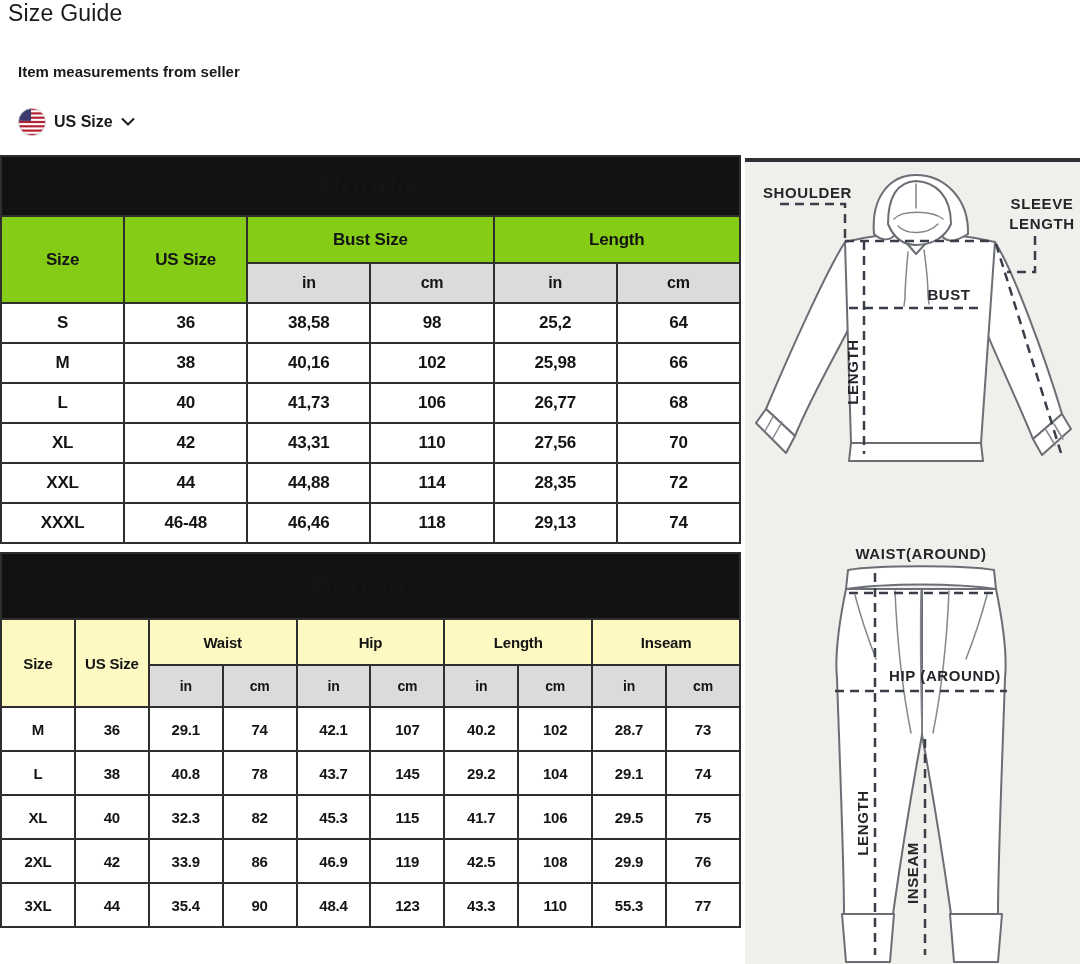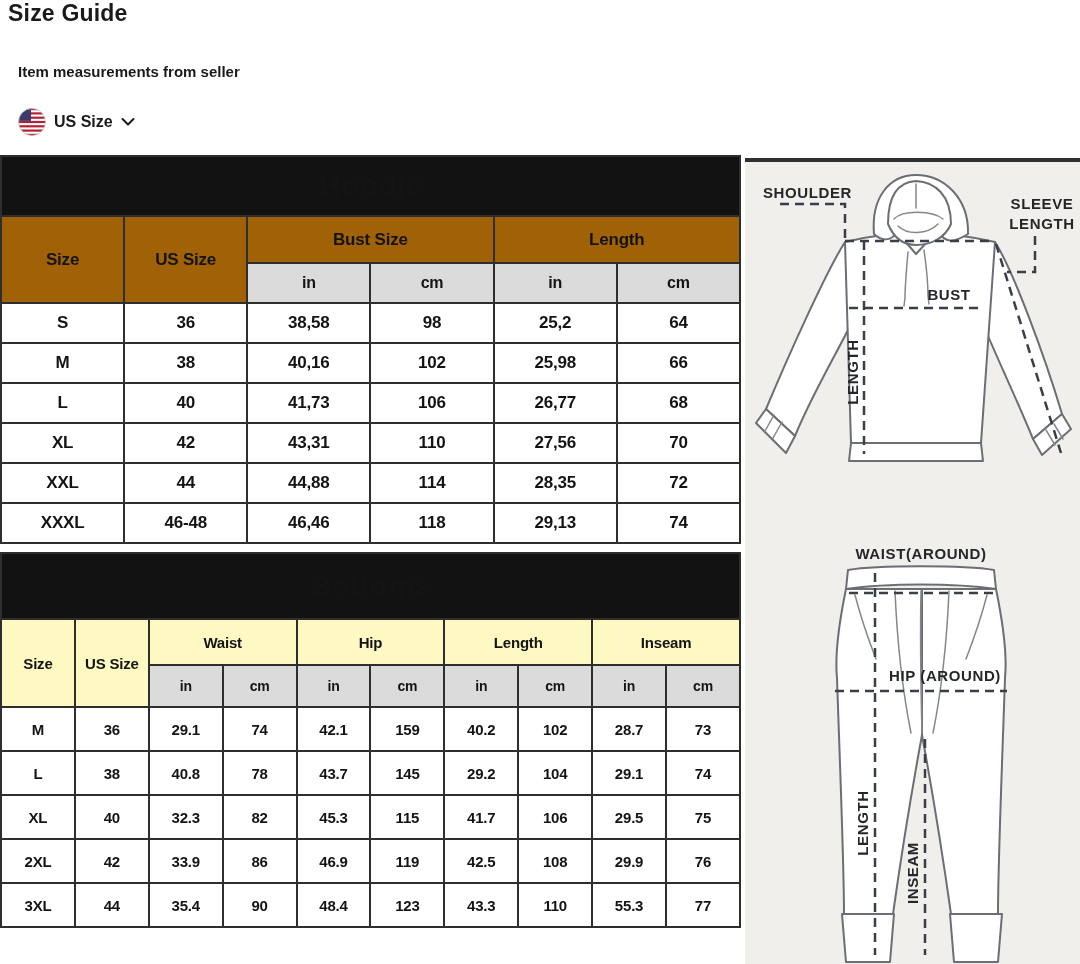--- a/index.html
+++ b/index.html
@@ -1,35 +1,35 @@
 <!DOCTYPE html>
 <html><head>
 <meta charset="utf-8">
 <style>
   html,body{margin:0;padding:0;}
   body{
     width:1080px;height:964px;background:#ffffff;position:relative;
     font-family:"Liberation Sans",sans-serif;color:#1a1a1a;overflow:hidden;
   }
-  .page-title{position:absolute;left:8px;top:0px;font-size:23px;font-weight:bold;letter-spacing:0.2px;}
+  .page-title{position:absolute;left:8px;top:0px;font-size:23px;font-weight:normal;letter-spacing:0.2px;}
   .subtitle{position:absolute;left:18px;top:63px;font-size:15px;font-weight:bold;}
   .size-selector{position:absolute;left:18px;top:108px;display:flex;align-items:center;gap:8px;cursor:pointer;}
   .size-selector .label{font-size:16px;font-weight:bold;}
   .flag{width:28px;height:28px;display:inline-block;}
 
   .tables-wrap{position:absolute;left:0;top:155px;width:741px;}
   table.size-table{border-collapse:collapse;table-layout:fixed;width:741px;font-weight:bold;}
   table.size-table th,table.size-table td{
     border:2px solid #2e2e2e;text-align:center;vertical-align:middle;padding:0;color:#141414;
     letter-spacing:-0.2px;overflow:hidden;white-space:nowrap;
   }
   th.title-bar{background:#121212;color:#ffffff;border:2px solid #121212;letter-spacing:0.5px;}
   .ht th.title-bar{font-size:31px;height:58px;}
   .bt th.title-bar{font-size:30px;height:64px;}
-  .ht .group th{background:#a16207;font-size:17px;height:45px;}
+  .ht .group th{background:#84cc16;font-size:17px;height:45px;}
   .ht .units th{background:#dbdbdb;font-size:16px;height:38px;}
   .ht tbody td{background:#ffffff;font-size:17px;height:38px;}
   .bt .group th{background:#fef9c3;font-size:15px;height:44px;}
   .bt .units th{background:#dbdbdb;font-size:14px;height:40px;}
   .bt tbody td{background:#ffffff;font-size:15px;height:42px;}
   .bt{margin-top:8px;}
 
   .panel{
     position:absolute;left:745px;top:158px;width:335px;height:806px;
     background:#f0efec;border-top:4px solid #2f3033;box-sizing:border-box;
@@ -195,21 +195,21 @@
         <th>cm</th>
       </tr>
     </thead>
     <tbody>
         <tr>
           <td>M</td>
           <td>36</td>
           <td>29.1</td>
           <td>74</td>
           <td>42.1</td>
-          <td>159</td>
+          <td>107</td>
           <td>40.2</td>
           <td>102</td>
           <td>28.7</td>
           <td>73</td>
         </tr>
         <tr>
           <td>L</td>
           <td>38</td>
           <td>40.8</td>
           <td>78</td>

